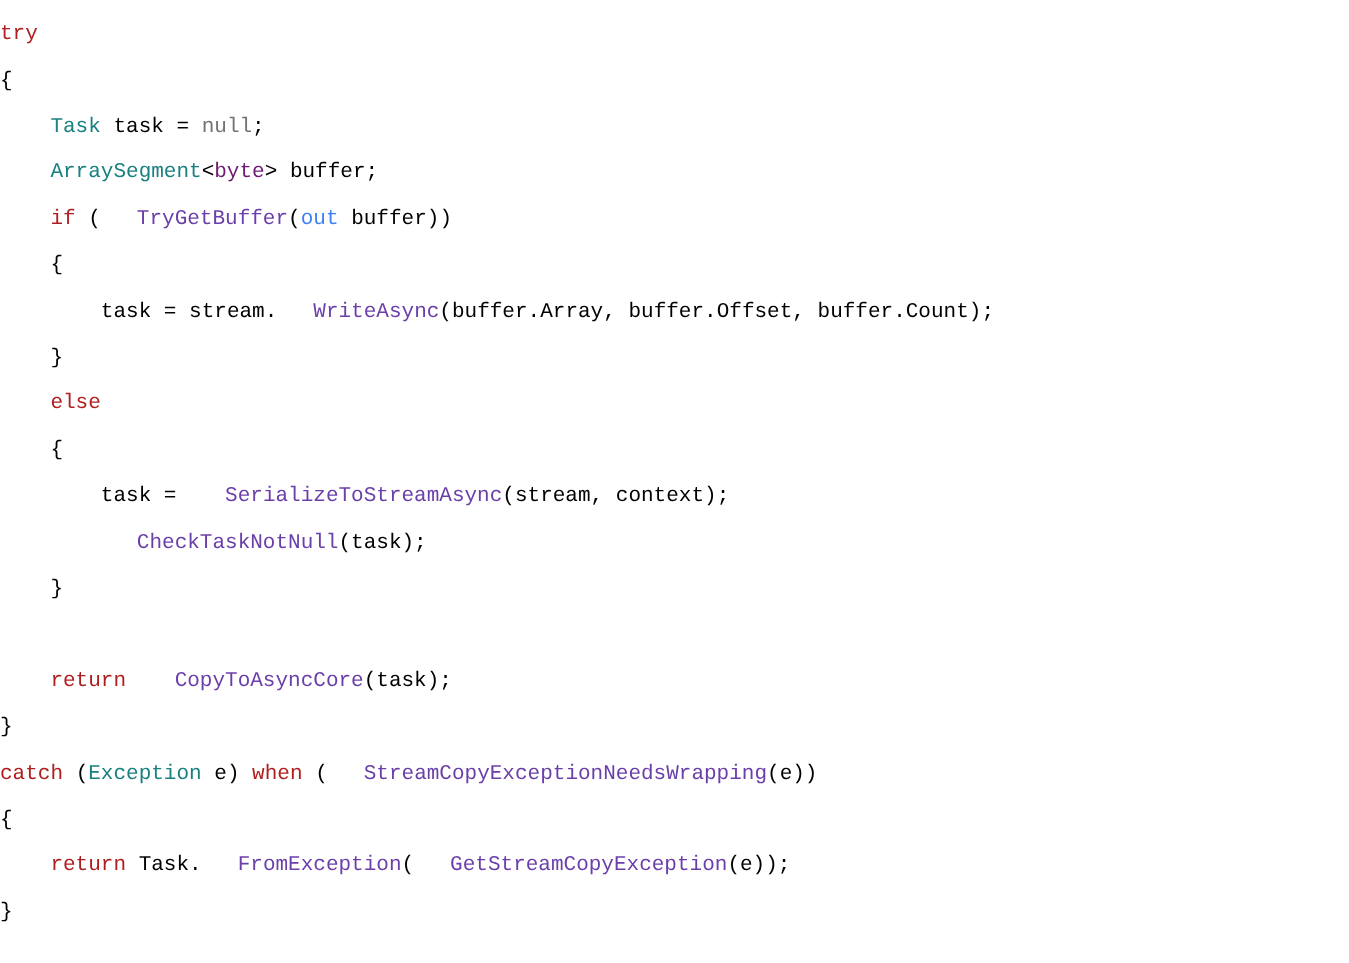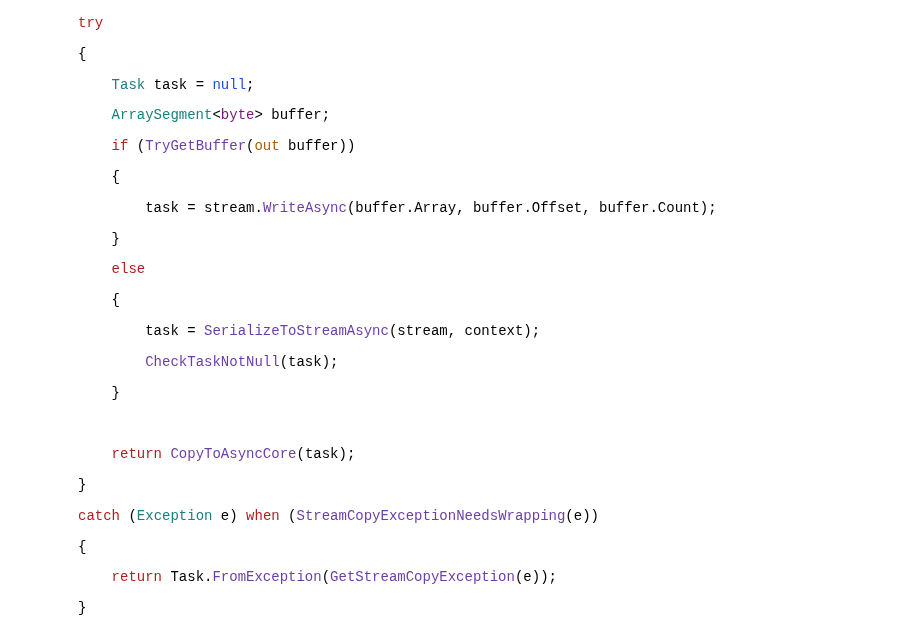--- a/index.html
+++ b/index.html
@@ -10,30 +10,29 @@
     body {
       background: #ffffff;
       font-family: Consolas, 'Courier New', monospace;
       font-size: 14px;
       line-height: 2.2;
       padding: 8px 0;
       color: #000000;
     }
     .code-block {
       white-space: pre;
-      padding-left: 78px;
       font-family: Liberation Mono, monospace;
     }
     .line {
       display: block;
     }
     .kw-control { color: #af1f1f; }
-    .kw-null { color: #1d4ed8; }
-    .kw-out { color: #a16207; }
-    .method { color: #6b3faa; }
+    .kw-null { color: #737373; }
+    .kw-out { color: #3b82f6; }
+    .method { color: #6b3faa; margin-left: 24px; }
     .classref { color: #1a8080; }
     .punct { color: #000000; }
     .ident { color: #000000; }
     .typeparam { color: #701a75; }
   </style>
 </head>
 <body>
 
 <div class="code-block"><span class="line"><span class="kw-control">try</span></span><span class="line"><span class="punct">{</span></span><span class="line">    <span class="classref">Task</span><span class="ident"> </span><span class="ident">task</span><span class="punct"> = </span><span class="kw-null">null</span><span class="punct">;</span></span><span class="line">    <span class="classref">ArraySegment</span><span class="punct">&lt;</span><span class="typeparam">byte</span><span class="punct">&gt;</span><span class="ident"> </span><span class="ident">buffer</span><span class="punct">;</span></span><span class="line">    <span class="kw-control">if</span><span class="ident"> </span><span class="punct">(</span><span class="method">TryGetBuffer</span><span class="punct">(</span><span class="kw-out">out</span><span class="ident"> </span><span class="ident">buffer</span><span class="punct">)</span><span class="punct">)</span></span><span class="line">    <span class="punct">{</span></span><span class="line">        <span class="ident">task</span><span class="punct"> = </span><span class="ident">stream</span><span class="punct">.</span><span class="method">WriteAsync</span><span class="punct">(</span><span class="ident">buffer</span><span class="punct">.</span><span class="ident">Array</span><span class="punct">, </span><span class="ident">buffer</span><span class="punct">.</span><span class="ident">Offset</span><span class="punct">, </span><span class="ident">buffer</span><span class="punct">.</span><span class="ident">Count</span><span class="punct">)</span><span class="punct">;</span></span><span class="line">    <span class="punct">}</span></span><span class="line">    <span class="kw-control">else</span></span><span class="line">    <span class="punct">{</span></span><span class="line">        <span class="ident">task</span><span class="punct"> = </span><span class="method">SerializeToStreamAsync</span><span class="punct">(</span><span class="ident">stream</span><span class="punct">, </span><span class="ident">context</span><span class="punct">)</span><span class="punct">;</span></span><span class="line">        <span class="method">CheckTaskNotNull</span><span class="punct">(</span><span class="ident">task</span><span class="punct">)</span><span class="punct">;</span></span><span class="line">    <span class="punct">}</span></span><span class="line"> </span><span class="line">    <span class="kw-control">return</span><span class="ident"> </span><span class="method">CopyToAsyncCore</span><span class="punct">(</span><span class="ident">task</span><span class="punct">)</span><span class="punct">;</span></span><span class="line"><span class="punct">}</span></span><span class="line"><span class="kw-control">catch</span><span class="ident"> </span><span class="punct">(</span><span class="classref">Exception</span><span class="ident"> </span><span class="ident">e</span><span class="punct">)</span><span class="ident"> </span><span class="kw-control">when</span><span class="ident"> </span><span class="punct">(</span><span class="method">StreamCopyExceptionNeedsWrapping</span><span class="punct">(</span><span class="ident">e</span><span class="punct">)</span><span class="punct">)</span></span><span class="line"><span class="punct">{</span></span><span class="line">    <span class="kw-control">return</span><span class="ident"> </span><span class="ident">Task</span><span class="punct">.</span><span class="method">FromException</span><span class="punct">(</span><span class="method">GetStreamCopyException</span><span class="punct">(</span><span class="ident">e</span><span class="punct">)</span><span class="punct">)</span><span class="punct">;</span></span><span class="line"><span class="punct">}</span></span></div>
 

